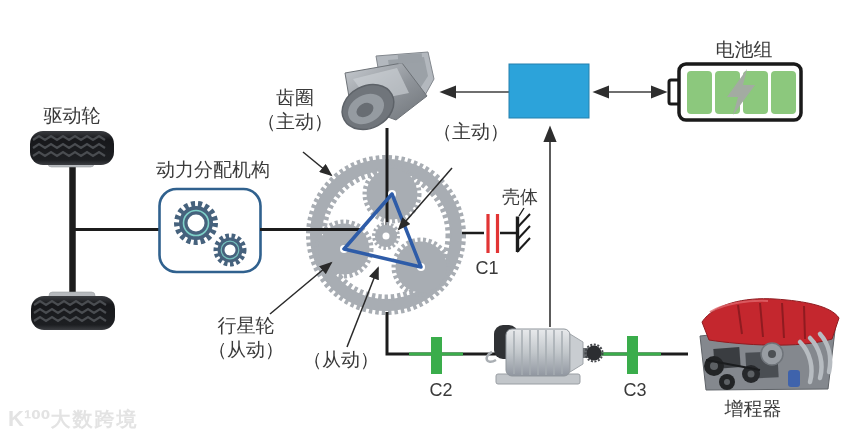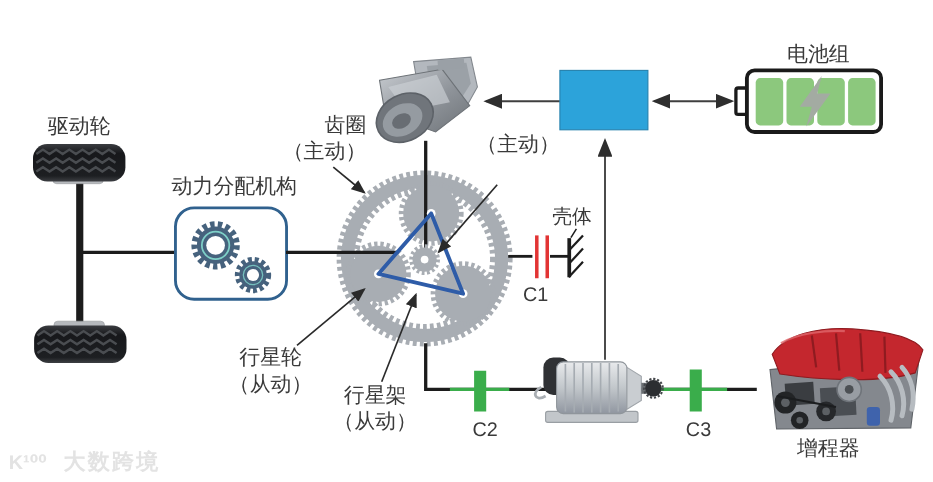--- a/index.html
+++ b/index.html
@@ -10,21 +10,21 @@
   .lbl{
     position:absolute;transform:translateX(-50%);white-space:nowrap;
     font-size:19px;line-height:24px;text-align:center;color:#3a3a3a;
   }
   .lbl .ln{display:block;}
   .cap-lbl{position:absolute;transform:translateX(-50%);font-size:18px;color:#3a3a3a;white-space:nowrap;}
   .watermark{
     position:absolute;left:8px;top:406px;color:#e3e3e3;font-weight:bold;
     font-size:20px;letter-spacing:2px;white-space:nowrap;user-select:none;
   }
-  .watermark .wm-logo{font-size:18px;letter-spacing:0;margin-right:15px;}
+  .watermark .wm-logo{font-size:22px;letter-spacing:0;margin-right:0;}
   svg{position:absolute;left:0;top:0;}
 </style>
 </head>
 <body>
 
 <div id="stage">
 
   <svg width="848" height="438" viewBox="0 0 848 438">
     <defs>
       <marker id="mArr" viewBox="0 0 10 8" refX="8.5" refY="4" markerWidth="10" markerHeight="8" orient="auto-start-reverse">
@@ -229,21 +229,21 @@
       </g>
       <rect x="788" y="370" width="12" height="17" rx="3" fill="#3f63ac"></rect>
     </g>
   </svg>
 
   <div class="lbl" style="left:72px;top:104px;">驱动轮</div>
 
   <div class="lbl" style="left:213px;top:158px;">动力分配机构</div>
 
 
-  <div class="lbl" style="left:295px;top:103px;text-align:right;">
+  <div class="lbl" style="left:295px;top:86px;">
     <span class="ln">齿圈</span>
     <span class="ln">（主动）</span>
   </div>
 
   <div class="lbl" style="left:471px;top:120px;">
     <span class="ln">（主动）</span>
   </div>
 
 
   <div class="lbl" style="left:744px;top:38px;">电池组</div>
@@ -255,21 +255,20 @@
   <div class="cap-lbl" style="left:441px;top:380px;">C2</div>
 
   <div class="cap-lbl" style="left:635px;top:380px;">C3</div>
 
   <div class="lbl" style="left:246px;top:314px;">
     <span class="ln">行星轮</span>
     <span class="ln">（从动）</span>
   </div>
 
   <div class="lbl" style="left:341px;top:348px;">
-    <span class="ln">行星架</span>
     <span class="ln">（从动）</span>
   </div>
 
 
   <div class="lbl" style="left:753px;top:397px;">增程器</div>
 
   <div class="watermark">
     <span class="wm-logo">K¹⁰⁰</span><span>大数跨境</span>
   </div>
 

